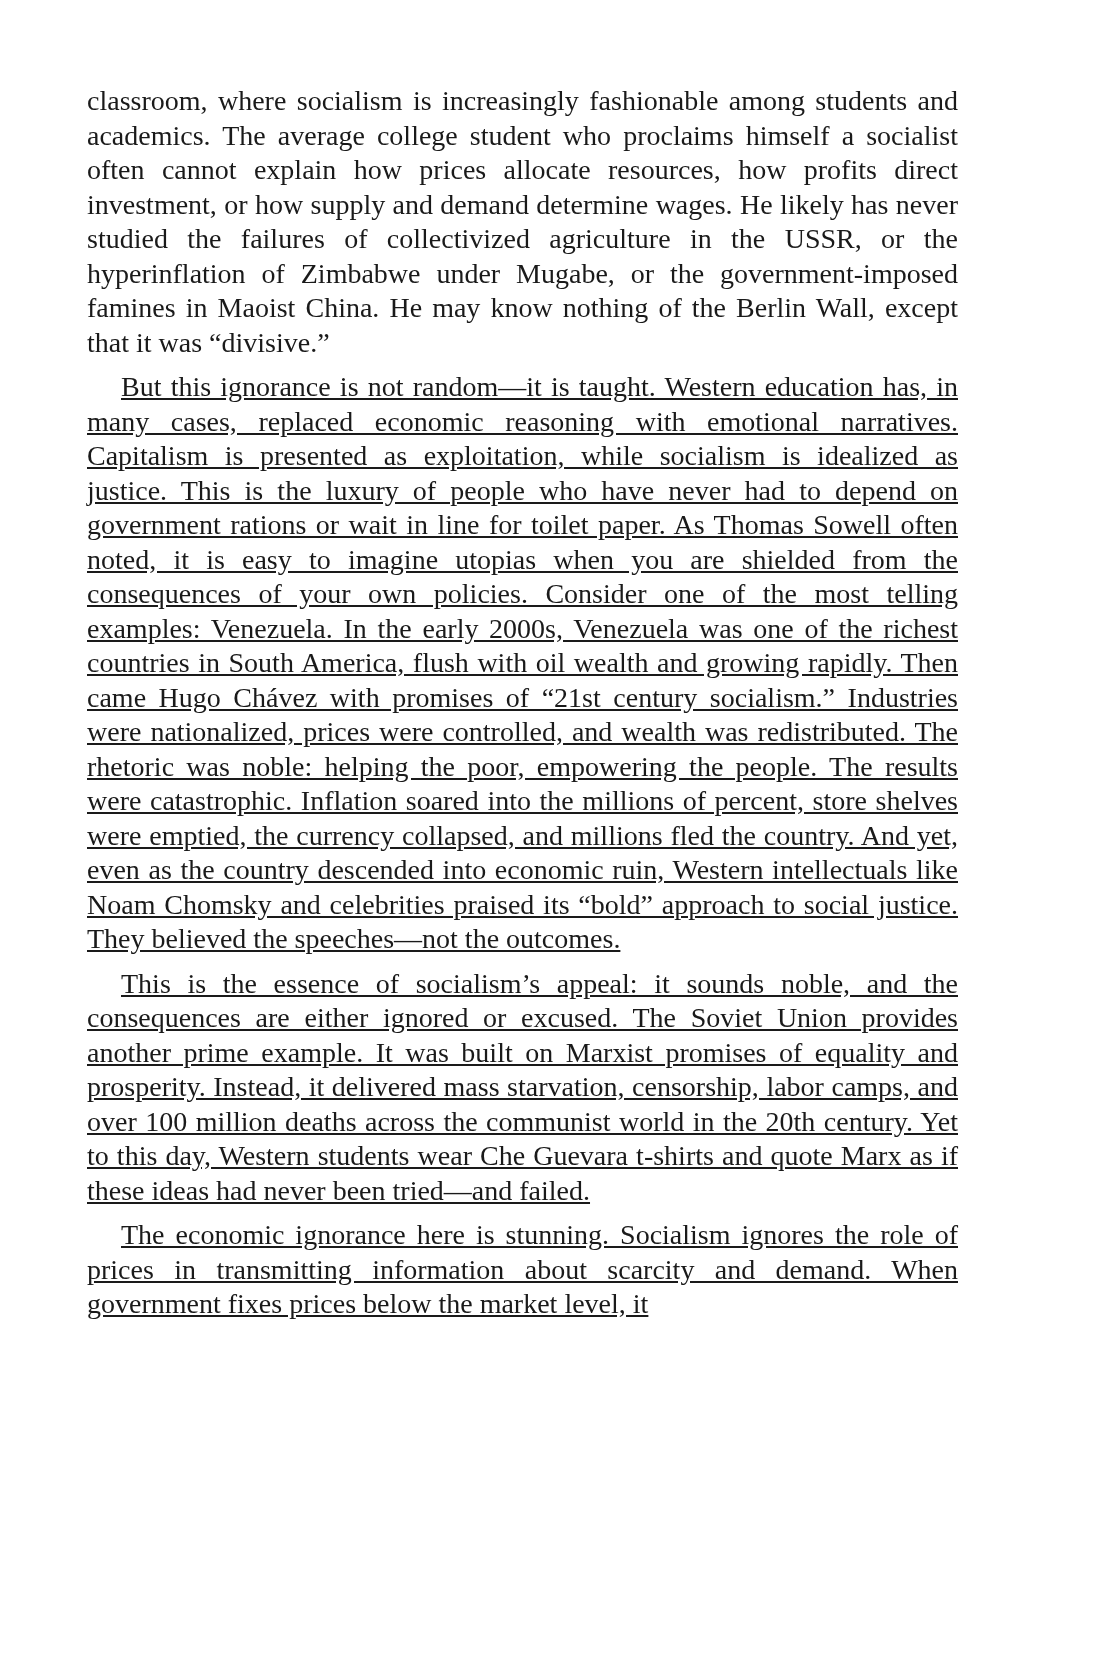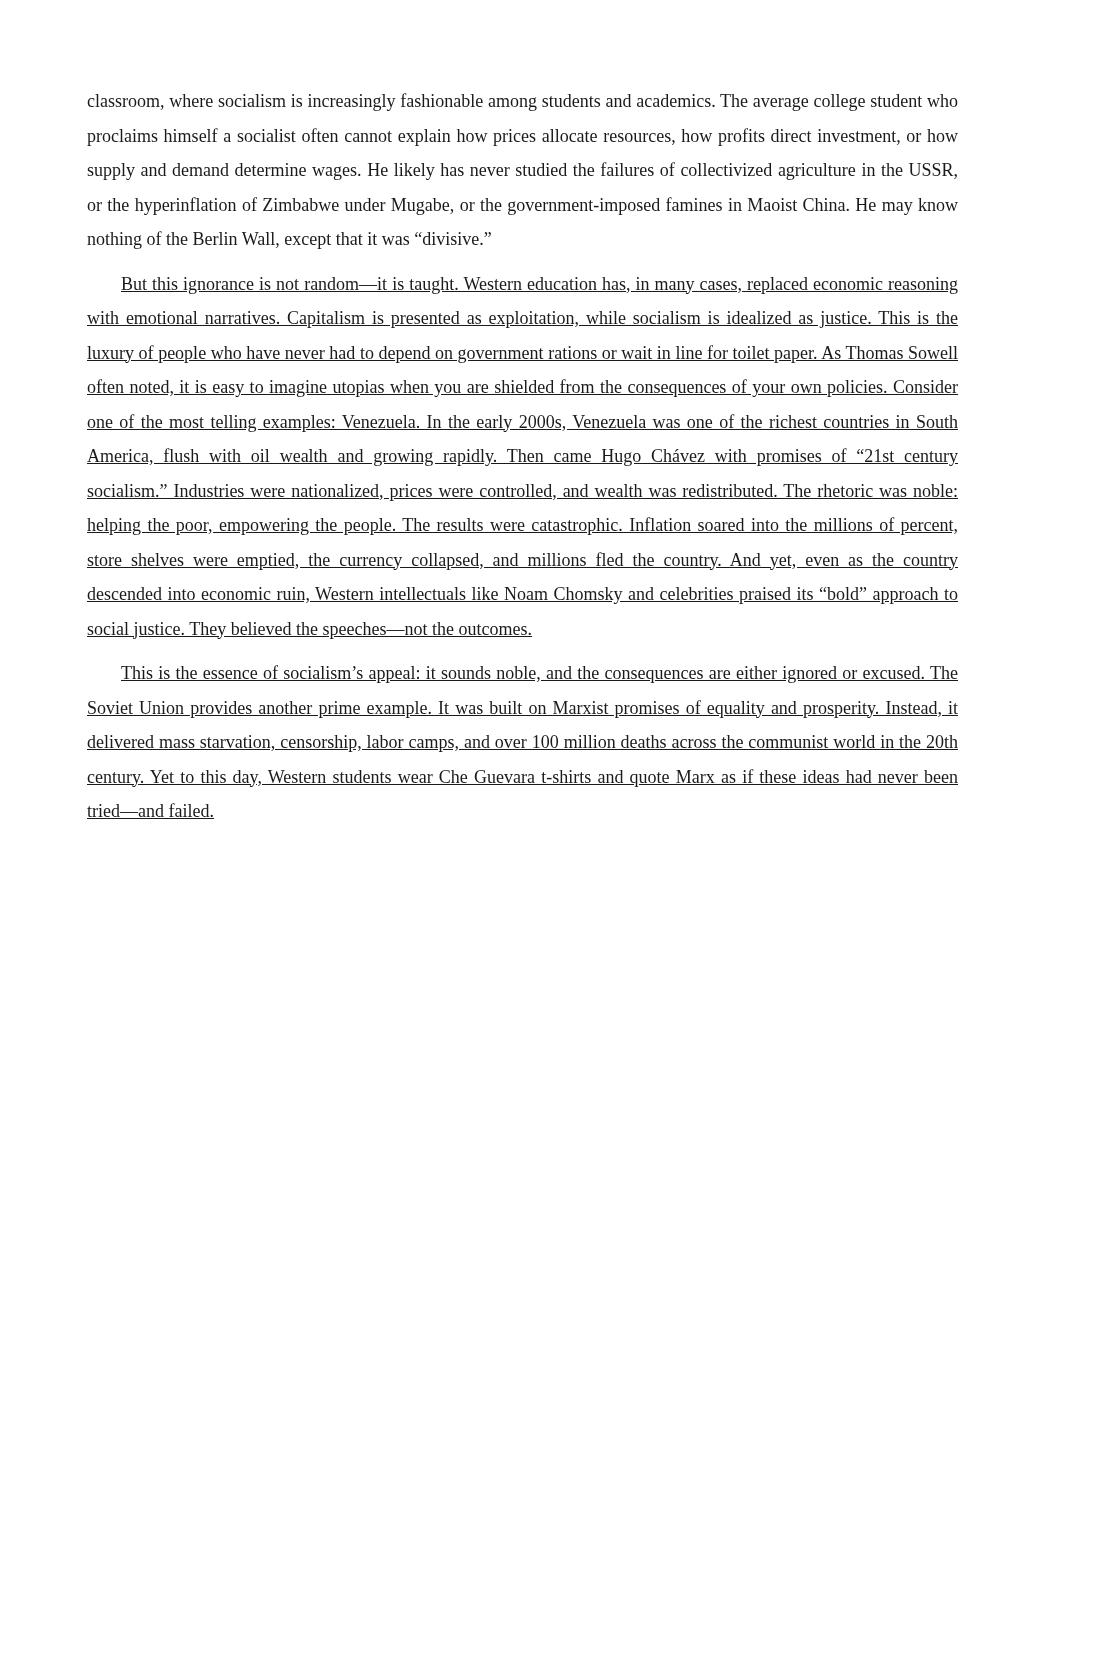--- a/index.html
+++ b/index.html
@@ -12,21 +12,21 @@
       height: 1667px;
       overflow: hidden;
       position: relative;
     }
     .page {
       position: absolute;
       left: 87px;
       top: 84px;
       width: 871px;
       font-family: "Liberation Serif", "DejaVu Serif", serif;
-      font-size: 18px;
+      font-size: 28px;
       line-height: 34.5px;
       color: #1a1a1a;
       text-align: justify;
       text-align-last: left;
       hyphens: none;
     }
     .para {
       margin: 0 0 10px 0;
     }
     .para.indent {
@@ -37,13 +37,14 @@
       text-indent: 0;
     }
   </style>
 </head>
 <body>
 
 <div class="page">
   <p class="para continued">classroom, where socialism is increasingly fashionable among students and academics. The average college student who proclaims himself a socialist often cannot explain how prices allocate resources, how profits direct investment, or how supply and demand determine wages. He likely has never studied the failures of collectivized agriculture in the USSR, or the hyperinflation of Zimbabwe under Mugabe, or the government-imposed famines in Maoist China. He may know nothing of the Berlin Wall, except that it was “divisive.”</p>
   <p class="para indent">But this ignorance is not random—it is taught. Western education has, in many cases, replaced economic reasoning with emotional narratives. Capitalism is presented as exploitation, while socialism is idealized as justice. This is the luxury of people who have never had to depend on government rations or wait in line for toilet paper. As Thomas Sowell often noted, it is easy to imagine utopias when you are shielded from the consequences of your own policies. Consider one of the most telling examples: Venezuela. In the early 2000s, Venezuela was one of the richest countries in South America, flush with oil wealth and growing rapidly. Then came Hugo Chávez with promises of “21st century socialism.” Industries were nationalized, prices were controlled, and wealth was redistributed. The rhetoric was noble: helping the poor, empowering the people. The results were catastrophic. Inflation soared into the millions of percent, store shelves were emptied, the currency collapsed, and millions fled the country. And yet, even as the country descended into economic ruin, Western intellectuals like Noam Chomsky and celebrities praised its “bold” approach to social justice. They believed the speeches—not the outcomes.</p>
   <p class="para indent">This is the essence of socialism’s appeal: it sounds noble, and the consequences are either ignored or excused. The Soviet Union provides another prime example. It was built on Marxist promises of equality and prosperity. Instead, it delivered mass starvation, censorship, labor camps, and over 100 million deaths across the communist world in the 20th century. Yet to this day, Western students wear Che Guevara t-shirts and quote Marx as if these ideas had never been tried—and failed.</p>
+  <p class="para indent">The economic ignorance here is stunning. Socialism ignores the role of prices in transmitting information about scarcity and demand. When government fixes prices below the market level, it</p>
 </div>
 
 </body></html>

